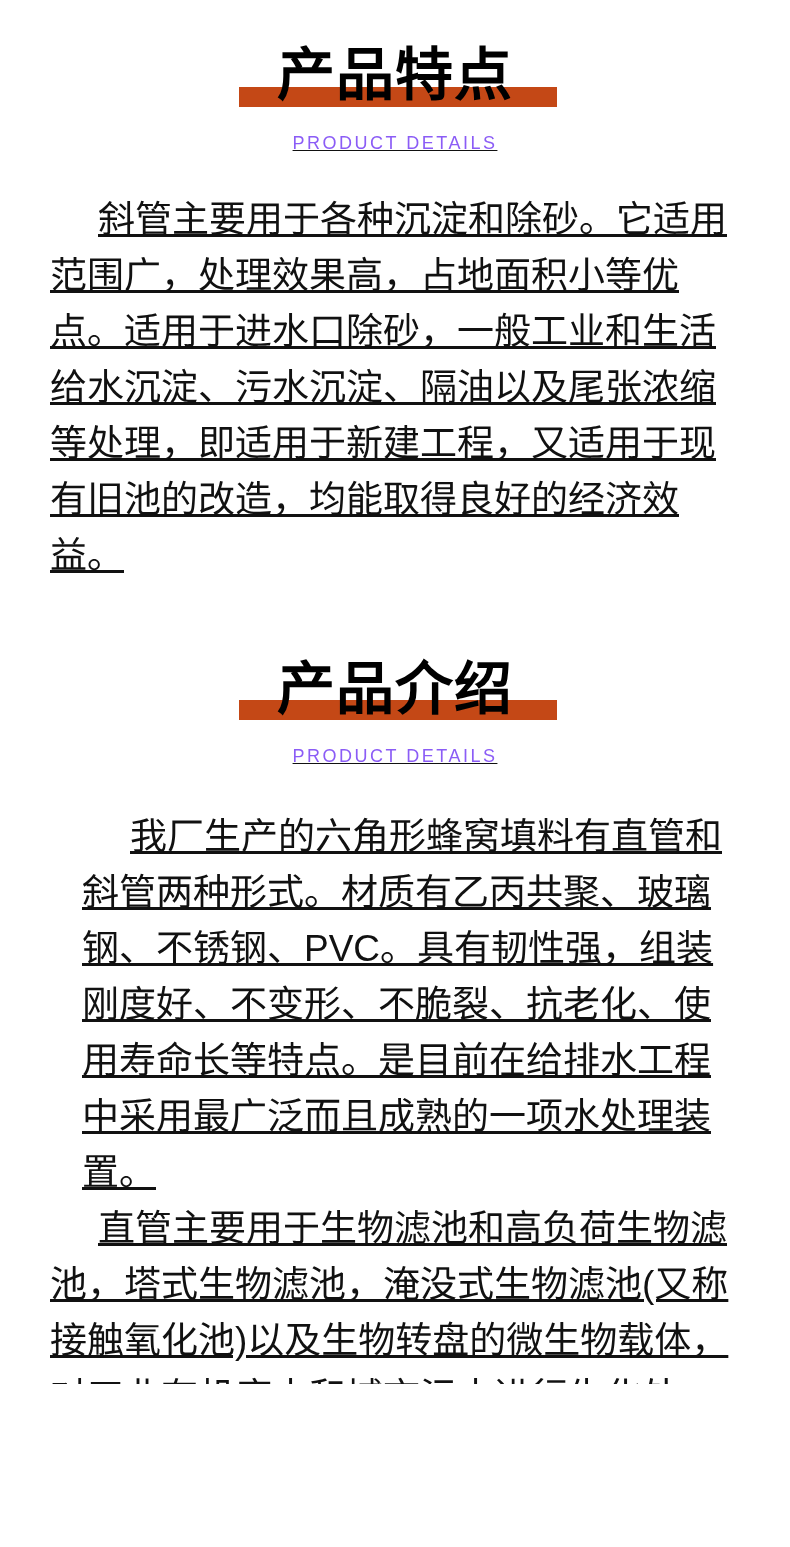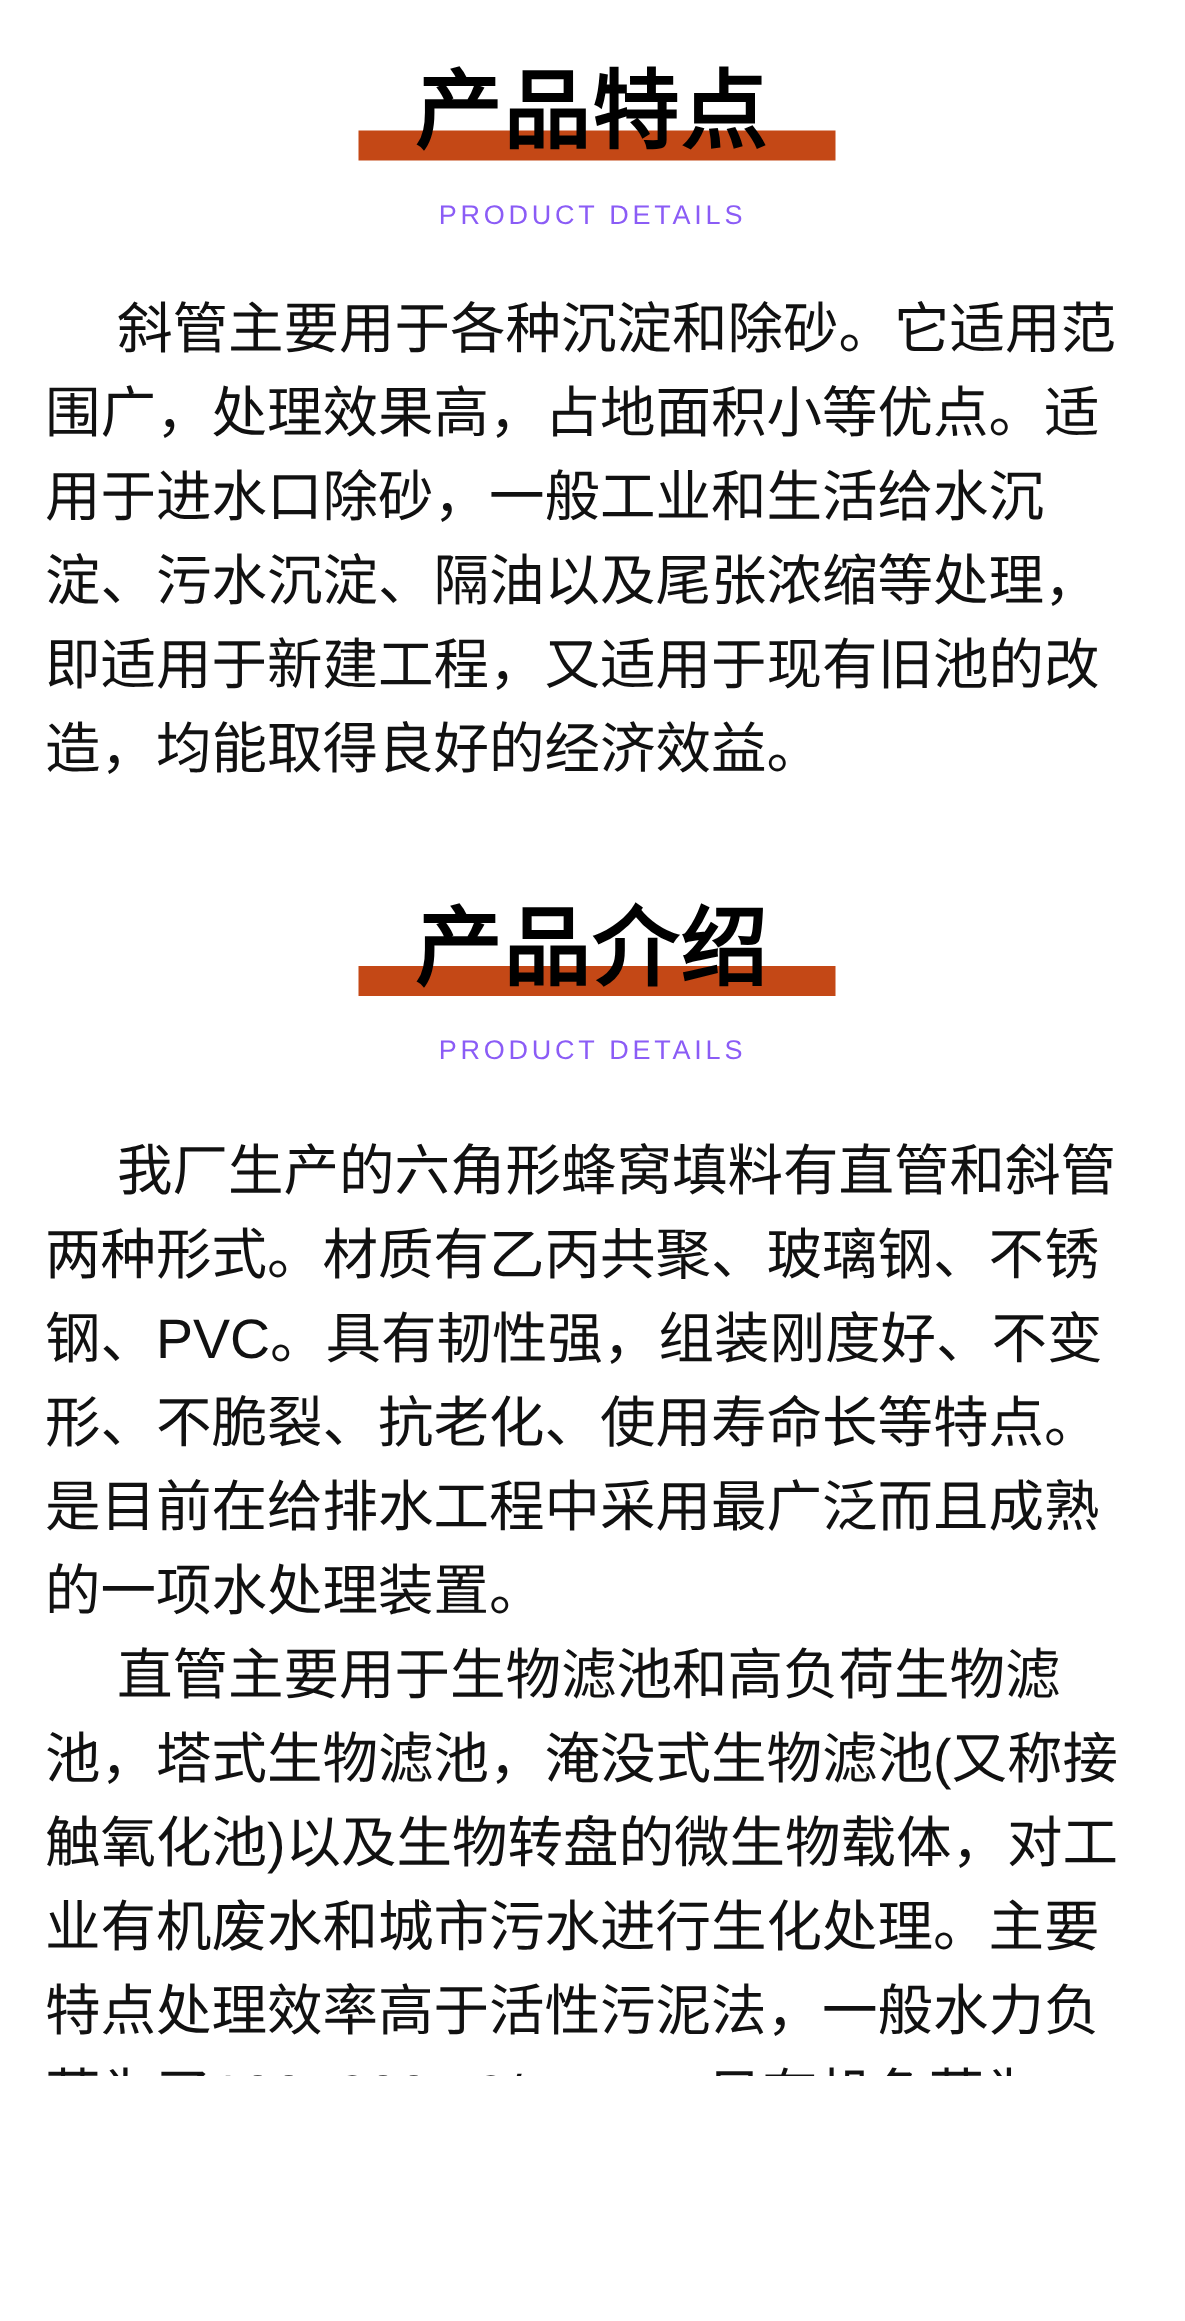--- a/index.html
+++ b/index.html
@@ -14,20 +14,21 @@
   }
   .page{
     position:relative;
     width:790px;
     height:1384px;
     margin:0 auto;
     background:var(--bg);
     overflow:hidden;
     font-family:"Liberation Sans","DejaVu Sans",sans-serif;
     color:var(--text);
+    text-decoration:underline;
   }
   .section-header{
     text-align:center;
   }
   .sec-1 .section-header{
     padding-top:42px;
   }
   .sec-2{
     margin-top:72px;
   }
@@ -55,37 +56,38 @@
     color:#000000;
     white-space:nowrap;
   }
   .section-subtitle{
     margin-top:24px;
     font-size:18px;
     letter-spacing:2.5px;
     color:#8b5cf6;
   }
   .body-text{
-    padding:0 30px;
+    padding:0 50px;
   }
   .para{
     margin:0;
     font-size:37px;
     line-height:56px;
     color:var(--text);
     text-indent:48px;
     white-space:pre-wrap;
     overflow-wrap:break-word;
     text-align:left;
   }
   .sec-1 .para{
     margin-top:38px;
   }
   .sec-2 .para-first{
     margin-top:42px;
+    margin-left:32px;
   }
 </style>
 </head>
 <body>
 
 <div class="page">
 
   <section class="section sec-1">
     <div class="section-header">
       <div class="title-wrap">

